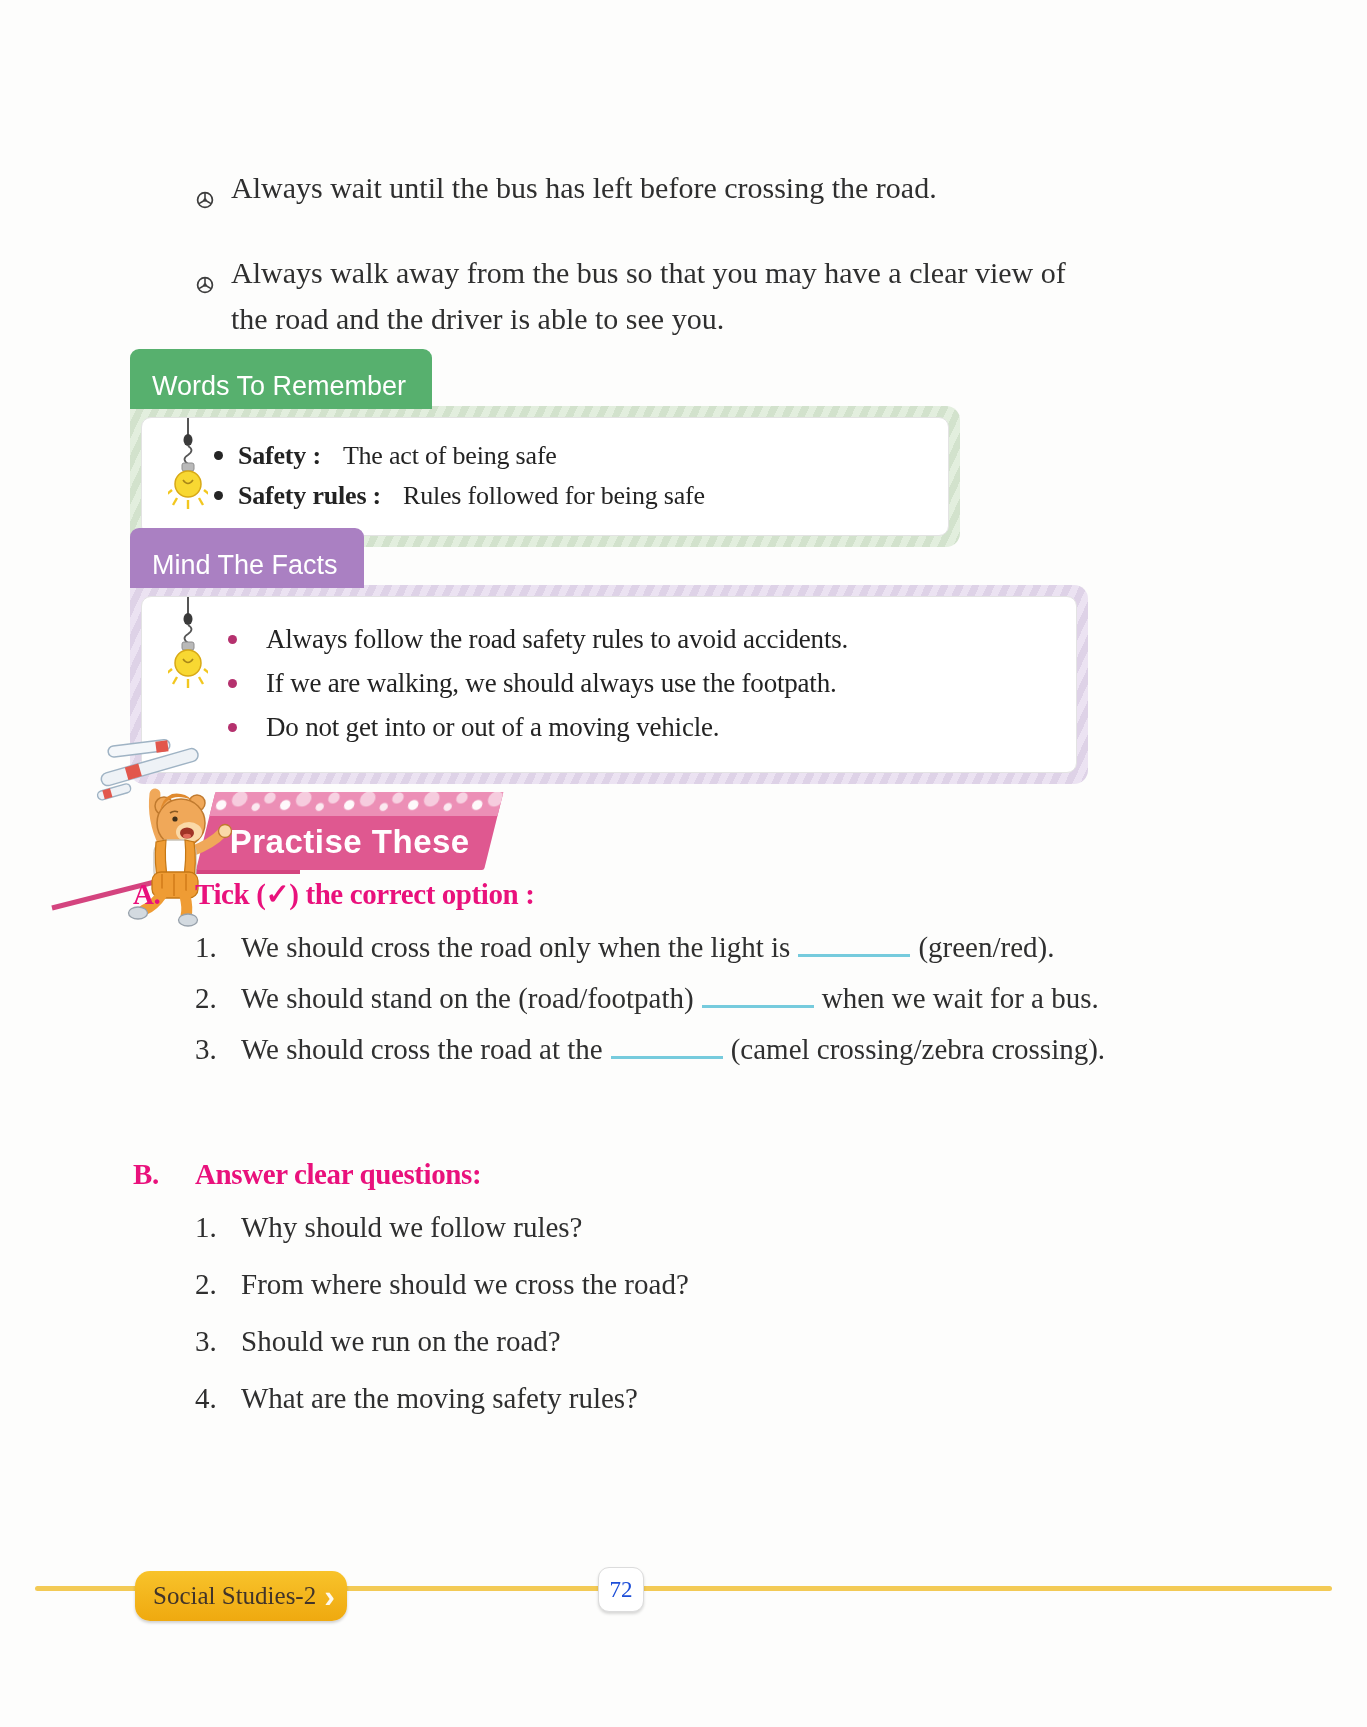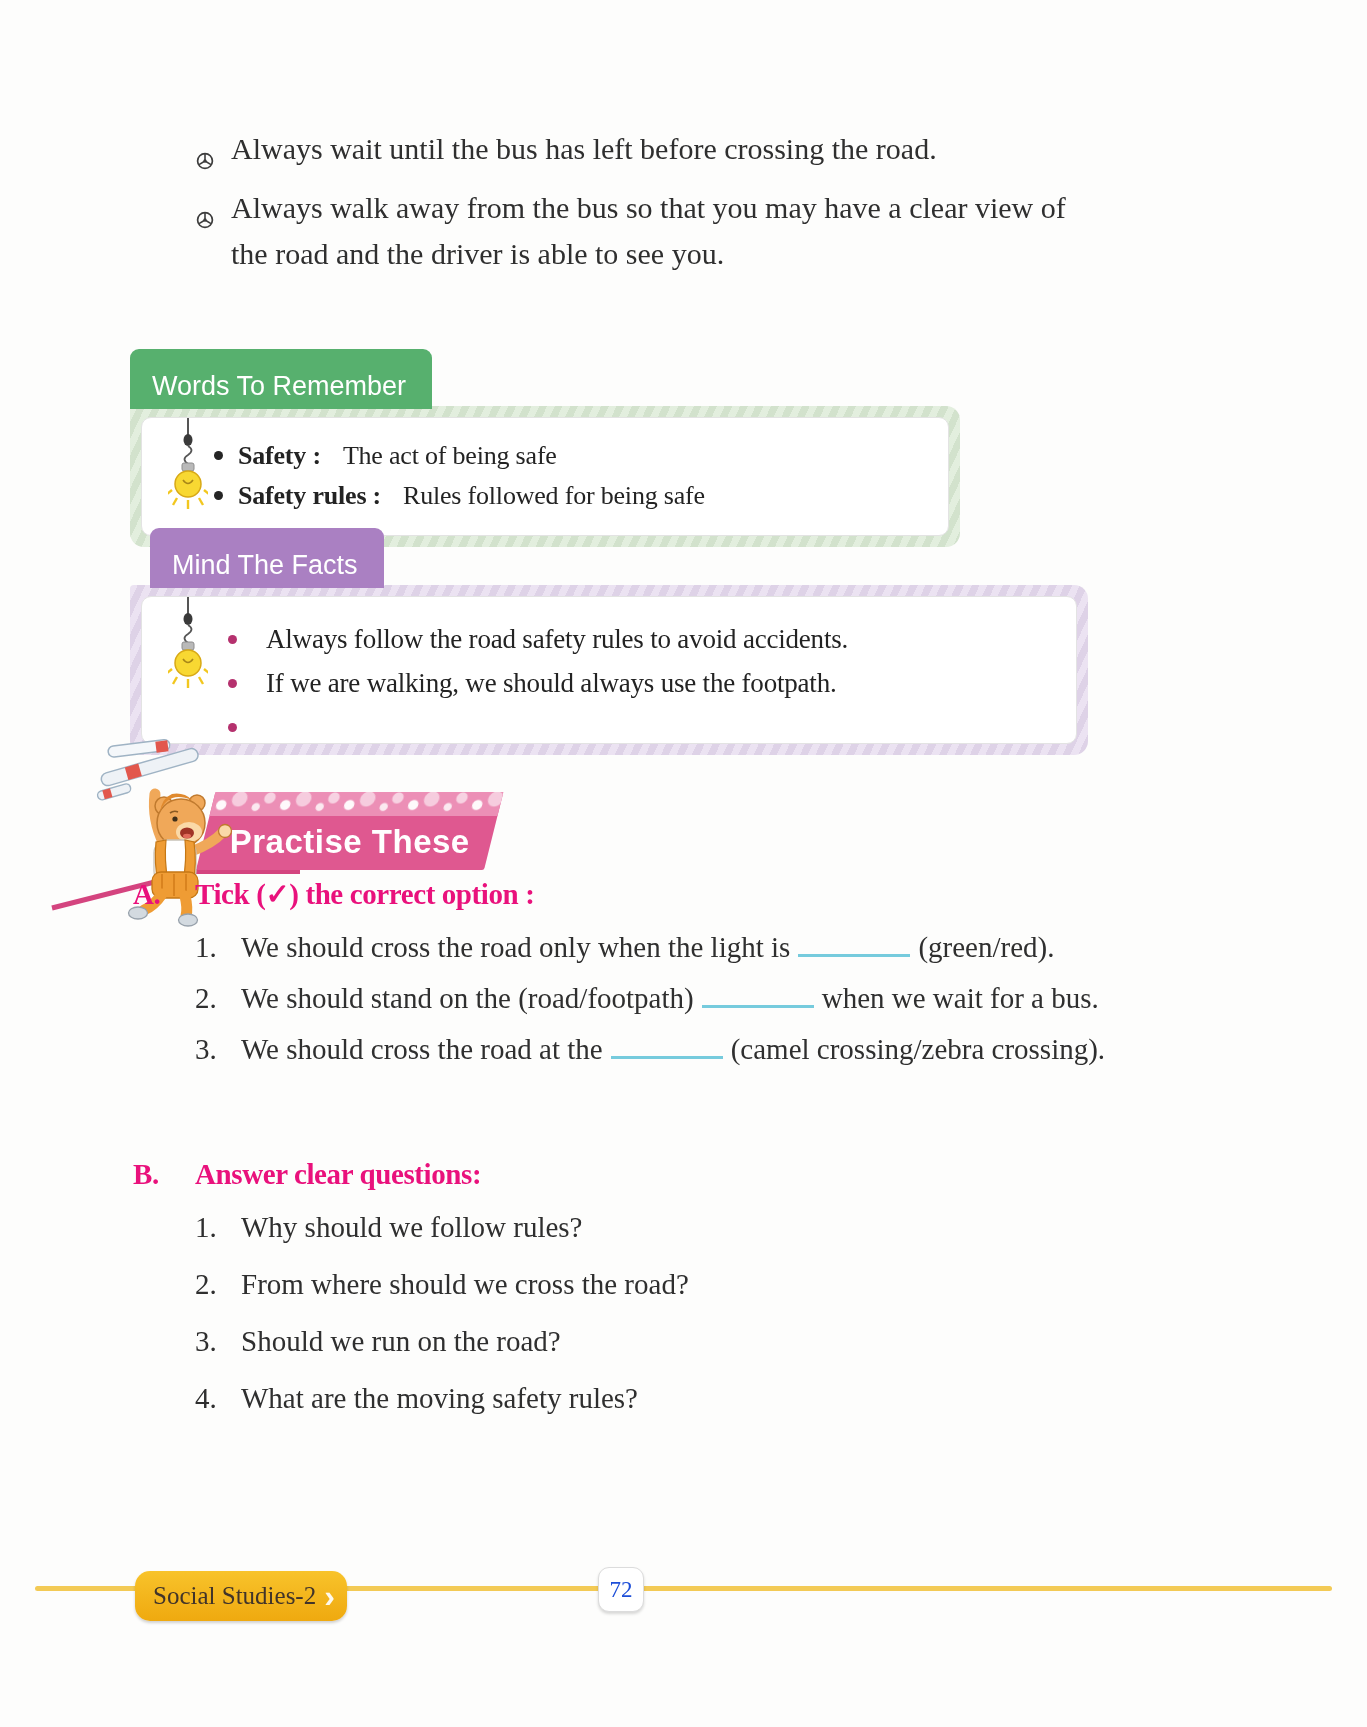--- a/index.html
+++ b/index.html
@@ -2,21 +2,21 @@
 <html><head>
 <meta charset="utf-8">
 <title>Page</title>
 <style>
   html,body{margin:0;padding:0;background:#e9e9e9;}
   .page{position:relative;width:1367px;height:1727px;margin:0 auto;background:#fdfdfc;overflow:hidden;
         font-family:"Liberation Serif",serif;color:#2f2f2f;}
 
   
   .intro{position:absolute;left:195px;top:126px;width:890px;list-style:none;margin:0;padding:0;}
-  .intro li{position:relative;padding-left:36px;font-size:30px;line-height:46px;margin-bottom:13px;}
+  .intro li{position:relative;padding-left:36px;font-size:30px;line-height:46px;margin-bottom:13px;margin-top:39px;}
   .wheel{position:absolute;left:0;top:12px;width:20px;height:20px;}
 
   
   .box{position:absolute;left:130px;}
   .tab{display:inline-block;position:relative;z-index:2;color:#fff;
        font-family:"Liberation Sans",sans-serif;font-size:27px;line-height:27px;
        padding:24px 26px 9px 22px;border-radius:9px 9px 0 0;}
   .band{position:relative;margin-top:-3px;border-radius:4px 14px 14px 14px;padding:11px;
         background-image:repeating-linear-gradient(115deg,rgba(255,255,255,.25) 0 7px,rgba(0,0,0,.03) 7px 14px);}
   .inner{position:relative;background:#fff;border:1px solid #e3e3e3;border-radius:10px;}
@@ -27,21 +27,21 @@
 
   .green-box{top:349px;width:830px;}
   .green-tab{background:#57b06e;}
   .green-band{background-color:#d9e9d3;}
   .green-box .inner{padding:16px 18px 18px 70px;min-height:72px;}
   .green-box li{padding-left:26px;margin:3px 0;}
   .green-box .dot{left:2px;background:#252525;}
   .defin{margin-left:22px;}
 
   .purple-box{top:528px;width:958px;}
-  .purple-tab{background:#aa80c2;margin-left:20px;}
+  .purple-tab{background:#aa80c2;}
   .purple-band{background-color:#e5d9ee;}
   .purple-box .inner{padding:18px 18px 20px 80px;min-height:108px;}
   .purple-box li{padding-left:44px;margin:5px 0;font-size:27px;line-height:39px;}
   .purple-box .dot{left:6px;background:#b5316e;top:15px;}
 
   
   .banner-zone{position:absolute;left:0;top:728px;width:640px;height:210px;}
   .banner-line{position:absolute;left:0;top:0;width:640px;height:210px;}
   .banner{position:absolute;left:196px;top:64px;width:288px;height:78px;background:#df5890;
           transform:skewX(-14deg);transform-origin:bottom left;border-radius:2px;}
@@ -160,21 +160,21 @@
                 <line x1="36" y1="72" x2="41" y2="76"></line>
                 <line x1="9" y1="80" x2="5" y2="87"></line>
                 <line x1="31" y1="80" x2="35" y2="87"></line>
                 <line x1="20" y1="82" x2="20" y2="91"></line>
               </g>
             </svg>
         </span>
         <ul>
           <li><span class="dot"></span><span>Always follow the road safety rules to avoid accidents.</span></li>
           <li><span class="dot"></span><span>If we are walking, we should always use the footpath.</span></li>
-          <li><span class="dot"></span></li>
+          <li><span class="dot"></span><span>Do not get into or out of a moving vehicle.</span></li>
         </ul>
       </div>
     </div>
   </section>
 
   <div class="banner-zone">
     <svg class="banner-line" viewBox="0 0 640 210">
       <path d="M 300 143.5 L 196 143.5 L 52 180" stroke="#d4447f" stroke-width="5" fill="none"></path>
     </svg>
     <div class="banner">

